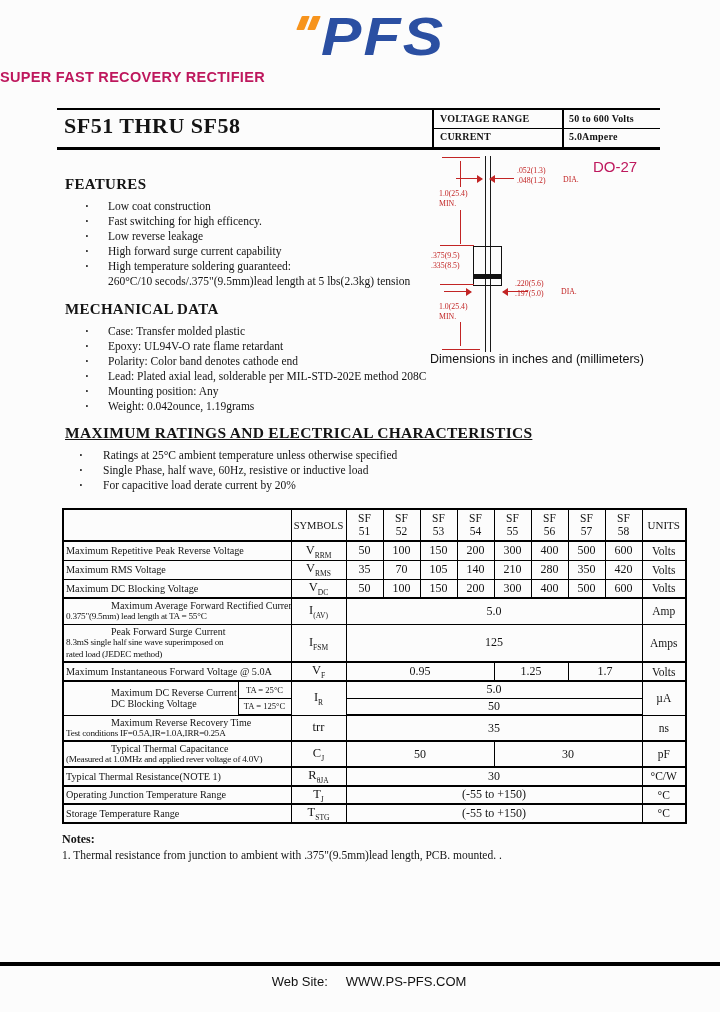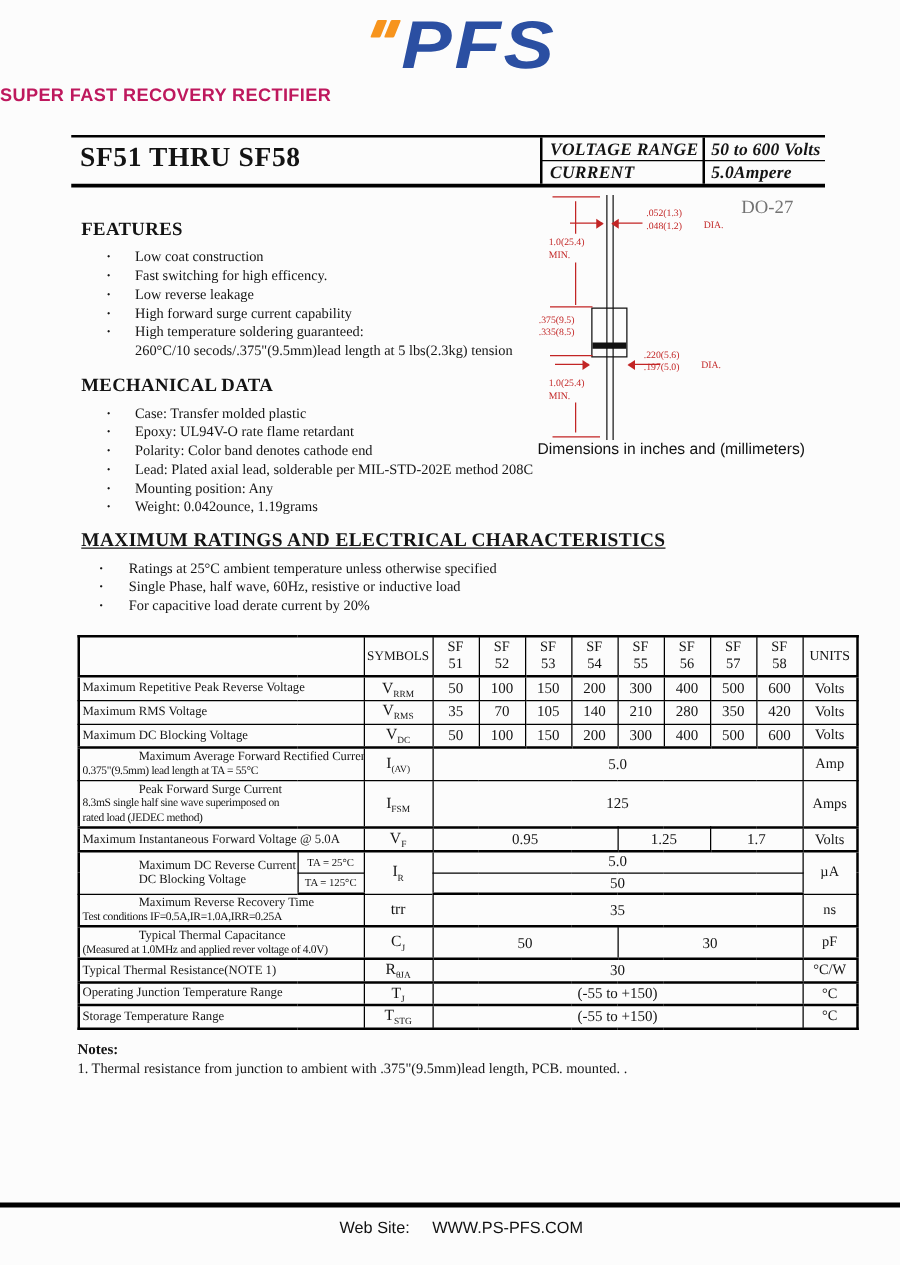--- a/index.html
+++ b/index.html
@@ -17,36 +17,36 @@
   .subtitle{position:absolute;top:69px;left:0;right:0;text-align:left;
             font-family:Liberation Sans, sans-serif;font-weight:bold;font-size:14.5px;
             letter-spacing:.3px;color:#be185d;}
   
   .titlebar{position:absolute;top:108px;left:57px;width:603px;height:37px;
             border-top:2px solid #000;border-bottom:3.5px solid #000;}
   .tb-part{position:absolute;left:7px;top:3px;font-size:22px;font-weight:600;letter-spacing:.5px;}
   .tb-sep1{position:absolute;left:375px;top:0;bottom:0;width:1.5px;background:#000;}
   .tb-sep2{position:absolute;left:505px;top:0;bottom:0;width:1.5px;background:#000;}
   .tb-midline{position:absolute;left:375px;right:0;top:17.5px;height:1px;background:#000;}
-  .tb-lab1,.tb-lab2,.tb-val1,.tb-val2{position:absolute;font-size:14px;font-weight:bold;letter-spacing:.2px;font-style:italic;}
+  .tb-lab1,.tb-lab2,.tb-val1,.tb-val2{position:absolute;font-size:10px;font-weight:bold;letter-spacing:.2px;}
   .tb-lab1{left:383px;top:3px;} .tb-lab2{left:383px;top:21px;}
   .tb-val1{left:512px;top:3px;} .tb-val2{left:512px;top:21px;}
   
   .sec{position:absolute;left:65px;}
   .sec h2{margin:0;font-size:15px;font-weight:bold;letter-spacing:.3px;}
   .sec h2.u{text-decoration:underline;font-size:15.5px;}
   .sec ul{list-style:none;margin:6px 0 0 0;padding:0;}
   .sec li{position:relative;padding-left:43px;font-size:11.5px;line-height:15px;}
   .sec li::before{content:"\00B7";position:absolute;left:20px;font-weight:bold;}
   .sec li.nb::before{content:"";}
   .sec.ratings li{padding-left:38px;}
   .sec.ratings li::before{left:14px;}
   
   .pkg{position:absolute;left:430px;top:150px;width:288px;height:228px;}
-  .do27{position:absolute;left:163px;top:8px;font-family:Liberation Serif, serif;font-size:15px;color:#737373;}
+  .do27{position:absolute;left:163px;top:8px;font-family:Liberation Sans, sans-serif;font-size:15px;color:#be185d;}
   .lead{position:absolute;left:55px;top:6px;width:4px;height:196px;
         border-left:1.4px solid #1a1a1a;border-right:1.4px solid #1a1a1a;}
   .dbody{position:absolute;left:43px;top:96px;width:27px;height:38px;border:1.7px solid #111;}
   .dband{position:absolute;left:0;right:0;bottom:6px;height:5px;background:#111;}
   .rtxt{position:absolute;color:#c22525;font-size:7.8px;line-height:9.5px;white-space:nowrap;}
   .rtxt span{display:block;}
   .rline{position:absolute;height:1.4px;background:#c22525;}
   .rvline{position:absolute;width:1.4px;background:#c22525;}
   .rline.ar::after{content:"";position:absolute;right:-1px;top:-3.3px;width:0;height:0;
       border-left:6.5px solid #c22525;border-top:4px solid transparent;border-bottom:4px solid transparent;}

